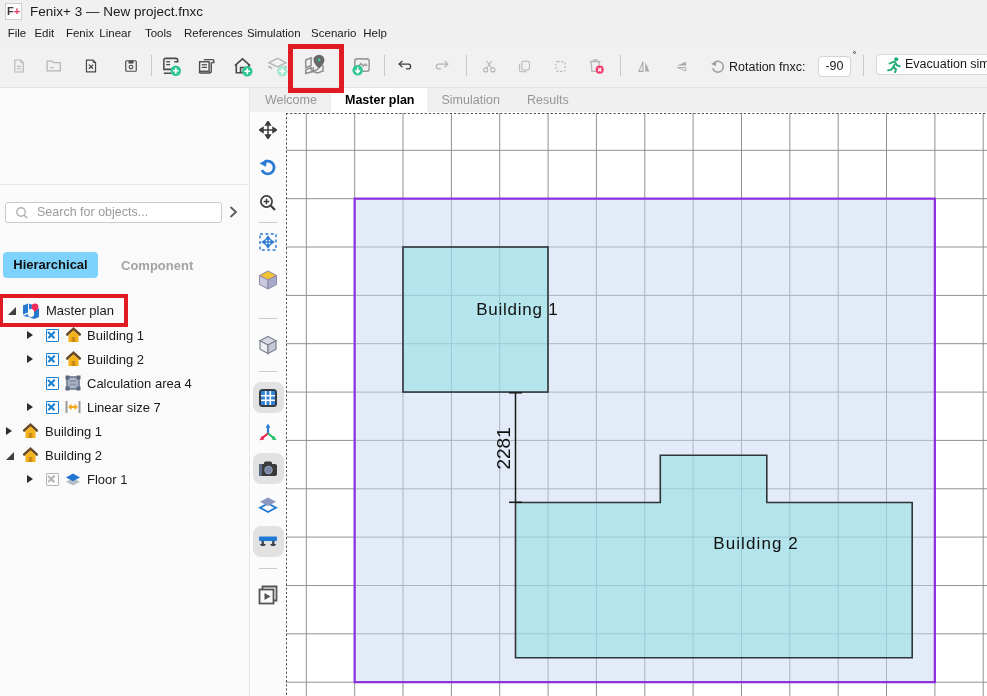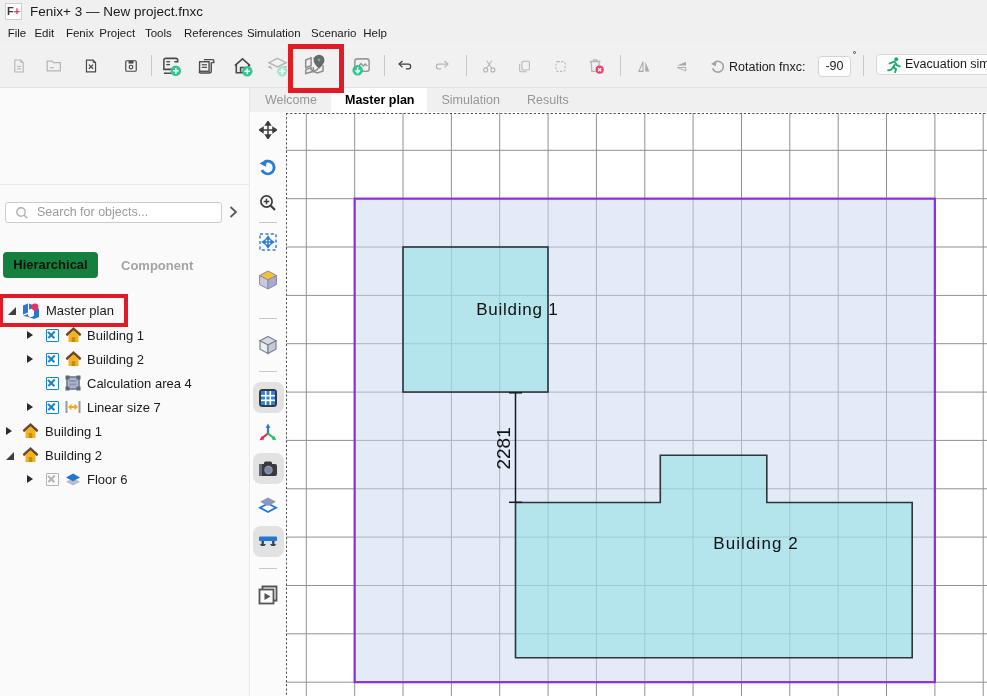--- a/index.html
+++ b/index.html
@@ -22,21 +22,21 @@
 
 #sidepanel { position:absolute; left:0; top:88px; width:250px; height:608px; background:#fafafa; border-right:1px solid #e6e6e6; }
 #scenrow { position:absolute; left:4px; top:4px; width:242px; height:27px; background:#f1f1f1; border:1px solid #dadada; }
 .circ { position:absolute; top:5.5px; width:12px; height:12px; border-radius:50%; background:transparent; }
 #circ1 { left:7px; border:1.8px solid #8edcbc; }
 #circ2 { left:31px; border:1.8px solid #f6c8ab; }
 #scentext { position:absolute; left:52px; top:5px; font-size:13px; color:#1a1a1a; }
 #pdivider { position:absolute; left:0; top:96px; width:250px; height:1px; background:#e8e8e8; }
 #searchbox { position:absolute; left:5px; top:114px; width:217px; height:21px; background:#fff; border:1px solid #ccc; border-radius:3px; }
 #searchtext { position:absolute; left:37px; top:117px; font-size:12.5px; color:#9a9a9a; }
-#hierpill { position:absolute; left:3px; top:164px; width:95px; height:26px; background:#15803d; border-radius:4px; font-size:13px; font-weight:bold; color:#111; text-align:center; line-height:26px; }
+#hierpill { position:absolute; left:3px; top:164px; width:95px; height:26px; background:#7dd3fc; border-radius:4px; font-size:13px; font-weight:bold; color:#111; text-align:center; line-height:26px; }
 #comptext { position:absolute; left:121px; top:170px; font-size:13px; font-weight:bold; color:#a3a3a3; }
 .trow { position:absolute; height:24px; font-size:13px; color:#1a1a1a; }
 .trow .lbl { position:absolute; top:4px; }
 .arr { position:absolute; top:7.5px; width:0; height:0; }
 .arrc { border-top:4.5px solid transparent; border-bottom:4.5px solid transparent; border-left:6.5px solid #2b2b2b; }
 .arre { border-left:8px solid transparent; border-bottom:8px solid #404040; top:8px; }
 .cbox { position:absolute; top:5px; width:13px; height:13px; border:1.5px solid #1b7fd4; border-radius:1px; background:#fdfdfd; }
 .cbox:before, .cbox:after { content:""; position:absolute; left:0.8px; top:4.3px; width:8.5px; height:1.6px; background:#1b7fd4; }
 .cbox:before { transform:rotate(45deg); }
 .cbox:after { transform:rotate(-45deg); }
@@ -56,21 +56,21 @@
 </head>
 <body>
 <div id="titlebar">
   <div id="logo">F<span>+</span></div>
   <div id="title">Fenix+ 3 — New project.fnxc</div>
 </div>
 <div id="menubar">
   <div class="mi" style="left:7.7px">File</div>
   <div class="mi" style="left:34.4px">Edit</div>
   <div class="mi" style="left:65.9px">Fenix</div>
-  <div class="mi" style="left:99.3px">Project</div>
+  <div class="mi" style="left:99.3px">Linear</div>
   <div class="mi" style="left:144.9px">Tools</div>
   <div class="mi" style="left:184px">References</div>
   <div class="mi" style="left:246.9px">Simulation</div>
   <div class="mi" style="left:311.1px">Scenario</div>
   <div class="mi" style="left:363.2px">Help</div>
 </div>
 <div id="toolbar"></div>
 <div id="tbicons"></div>
 <svg class="abs" style="left:11.50px;top:59.00px" width="14" height="14" viewBox="0 0 20 20">
     <path d="M4 1.5 L12.5 1.5 L16 5 L16 18.5 L4 18.5 Z" fill="none" stroke="#b6b6b6" stroke-width="1.6"></path>
@@ -279,21 +279,21 @@
         </svg>
       <div class="lbl" style="left:45px">Building 2</div>
     </div>
     <div class="trow" style="top:379.5px;left:0;width:250px">
       <div class="arr arrc" style="left:26.5px"></div>
       <div class="cbox gray" style="left:45.5px"></div>
       <svg class="abs" style="left:64px;top:3px" width="18" height="18" viewBox="0 0 18 18">
           <path d="M9 7 L16 10.8 L9 14.6 L2 10.8 Z" fill="#b9bdc6"></path>
           <path d="M9 2.6 L16 6.4 L9 10.2 L2 6.4 Z" fill="#2176d2"></path>
         </svg>
-      <div class="lbl" style="left:87px">Floor 6</div>
+      <div class="lbl" style="left:87px">Floor 1</div>
     </div>
   </div>
 </div>
 <div id="tabbar">
   <div id="tabsel"></div>
   <div class="tab" style="left:15px">Welcome</div>
   <div class="tab" style="left:95px;color:#000;font-weight:bold">Master plan</div>
   <div class="tab" style="left:191.5px">Simulation</div>
   <div class="tab" style="left:277px">Results</div>
 </div>

